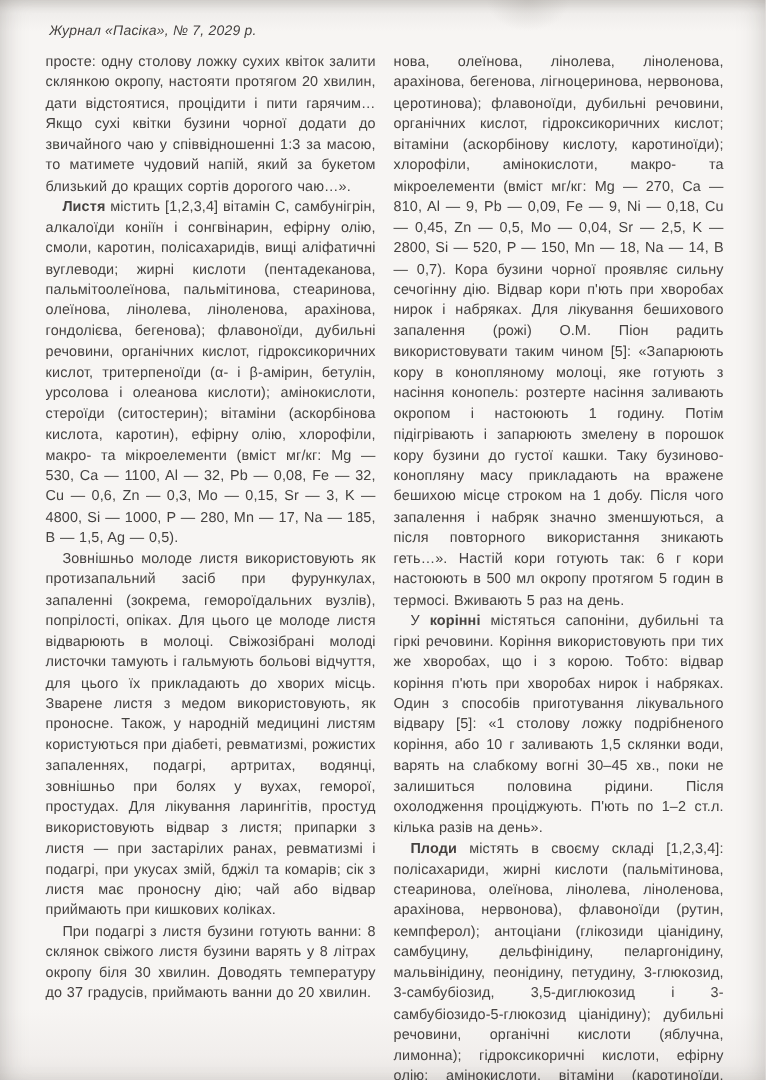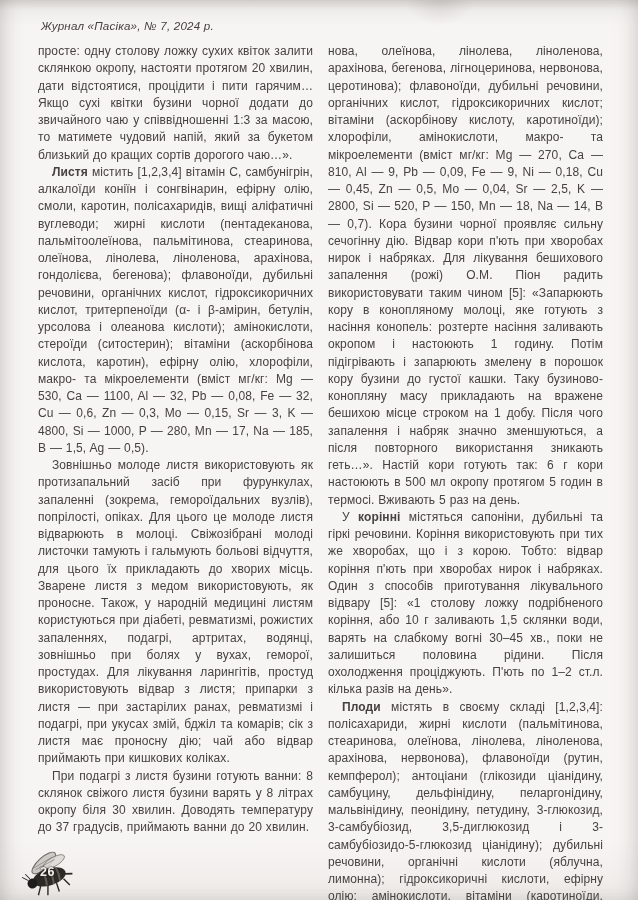--- a/index.html
+++ b/index.html
@@ -45,51 +45,30 @@
     text-shadow:0 0 2px #1d1b19,0 0 1px #1d1b19;
     letter-spacing:.5px;
   }
 </style>
 </head>
 <body>
 
 <div class="page">
   <div class="crease"></div>
 
-  <div class="header">Журнал «Пасіка», № 7, 2024 р.</div>
+  <div class="header">Журнал «Пасіка», № 7, 2029 р.</div>
 
   <div class="columns">
     <div class="col">
       <p class="para"><span>просте: одну столову ложку сухих квіток залити склянкою окропу, настояти протягом 20 хвилин, дати відстоятися, процідити і пити гарячим… Якщо сухі квітки бузини чорної додати до звичайного чаю у співвідношенні 1:3 за масою, то матимете чудовий напій, який за букетом близький до кращих сортів дорогого чаю…».</span></p>
       <p class="para indent"><span class="lead">Листя</span><span> містить [1,2,3,4] вітамін С, самбунігрін, алкалоїди коніїн і сонгвінарин, ефірну олію, смоли, каротин, полісахаридів, вищі аліфатичні вуглеводи; жирні кислоти (пентадеканова, пальмітоолеїнова, пальмітинова, стеаринова, олеїнова, лінолева, ліноленова, арахінова, гондолієва, бегенова); флавоноїди, дубильні речовини, органічних кислот, гідроксикоричних кислот, тритерпеноїди (α- і β-амірин, бетулін, урсолова і олеанова кислоти); амінокислоти, стероїди (ситостерин); вітаміни (аскорбінова кислота, каротин), ефірну олію, хлорофіли, макро- та мікроелементи (вміст мг/кг: Mg — 530, Ca — 1100, Al — 32, Pb — 0,08, Fe — 32, Cu — 0,6, Zn — 0,3, Mo — 0,15, Sr — 3, K — 4800, Si — 1000, P — 280, Mn — 17, Na — 185, B — 1,5, Ag — 0,5).</span></p>
       <p class="para indent"><span>Зовнішньо молоде листя використовують як протизапальний засіб при фурункулах, запаленні (зокрема, гемороїдальних вузлів), попрілості, опіках. Для цього це молоде листя відварюють в молоці. Свіжозібрані молоді листочки тамують і гальмують больові відчуття, для цього їх прикладають до хворих місць. Зварене листя з медом використовують, як проносне. Також, у народній медицині листям користуються при діабеті, ревматизмі, рожистих запаленнях, подагрі, артритах, водянці, зовнішньо при болях у вухах, геморої, простудах. Для лікування ларингітів, простуд використовують відвар з листя; припарки з листя — при застарілих ранах, ревматизмі і подагрі, при укусах змій, бджіл та комарів; сік з листя має проносну дію; чай або відвар приймають при кишкових коліках.</span></p>
       <p class="para indent"><span>При подагрі з листя бузини готують ванни: 8 склянок свіжого листя бузини варять у 8 літрах окропу біля 30 хвилин. Доводять температуру до 37 градусів, приймають ванни до 20 хвилин.</span></p>
 
     </div>
     <div class="col">
       <p class="para"><span>нова, олеїнова, лінолева, ліноленова, арахінова, бегенова, лігноцеринова, нервонова, церотинова); флавоноїди, дубильні речовини, органічних кислот, гідроксикоричних кислот; вітаміни (аскорбінову кислоту, каротиноїди); хлорофіли, амінокислоти, макро- та мікроелементи (вміст мг/кг: Mg — 270, Ca — 810, Al — 9, Pb — 0,09, Fe — 9, Ni — 0,18, Cu — 0,45, Zn — 0,5, Mo — 0,04, Sr — 2,5, K — 2800, Si — 520, P — 150, Mn — 18, Na — 14, B — 0,7). Кора бузини чорної проявляє сильну сечогінну дію. Відвар кори п'ють при хворобах нирок і набряках. Для лікування бешихового запалення (рожі) О.М. Піон радить використовувати таким чином [5]: «Запарюють кору в конопляному молоці, яке готують з насіння конопель: розтерте насіння заливають окропом і настоюють 1 годину. Потім підігрівають і запарюють змелену в порошок кору бузини до густої кашки. Таку бузиново-конопляну масу прикладають на вражене бешихою місце строком на 1 добу. Після чого запалення і набряк значно зменшуються, а після повторного використання зникають геть…». Настій кори готують так: 6 г кори настоюють в 500 мл окропу протягом 5 годин в термосі. Вживають 5 раз на день.</span></p>
       <p class="para indent"><span>У </span><span class="lead">корінні</span><span> містяться сапоніни, дубильні та гіркі речовини. Коріння використовують при тих же хворобах, що і з корою. Тобто: відвар коріння п'ють при хворобах нирок і набряках. Один з способів приготування лікувального відвару [5]: «1 столову ложку подрібненого коріння, або 10 г заливають 1,5 склянки води, варять на слабкому вогні 30–45 хв., поки не залишиться половина рідини. Після охолодження проціджують. П'ють по 1–2 ст.л. кілька разів на день».</span></p>
       <p class="para indent"><span class="lead">Плоди</span><span> містять в своєму складі [1,2,3,4]: полісахариди, жирні кислоти (пальмітинова, стеаринова, олеїнова, лінолева, ліноленова, арахінова, нервонова), флавоноїди (рутин, кемпферол); антоціани (глікозиди ціанідину, самбуцину, дельфінідину, пеларгонідину, мальвінідину, пеонідину, петудину, 3-глюкозид, 3-самбубіозид, 3,5-диглюкозид і 3-самбубіозидо-5-глюкозид ціанідину); дубильні речовини, органічні кислоти (яблучна, лимонна); гідроксикоричні кислоти, ефірну олію; амінокислоти, вітаміни (каротиноїди, аскорбінова кислота); хлорофіли; макро- та</span></p>
     </div>
   </div>
 
-  <div class="bee-wrap">
-    <svg width="62" height="48" viewBox="0 0 62 48">
-      <g transform="rotate(-18 31 26)">
-
-        <ellipse cx="30" cy="12" rx="15" ry="5.5" fill="#c9c6c2" stroke="#5a5753" stroke-width="1" transform="rotate(-24 30 12)" opacity="0.9"></ellipse>
-        <ellipse cx="40" cy="14" rx="12" ry="4.5" fill="#dcdad6" stroke="#6a6763" stroke-width="0.8" transform="rotate(-12 40 14)" opacity="0.85"></ellipse>
-        <path d="M18 14 L40 9 M20 16 L41 12" stroke="#7b7873" stroke-width="0.6" fill="none"></path>
-
-        <ellipse cx="31" cy="27" rx="17" ry="8.5" fill="#2c2926"></ellipse>
-        <path d="M26 19.5 q2 7.5 0 15 M33 18.8 q2 8.2 0 16.4 M40 20 q1.6 7 0 14" stroke="#6e675c" stroke-width="2" fill="none" opacity="0.8"></path>
-
-        <circle cx="13" cy="28" r="5" fill="#1f1d1b"></circle>
-        <path d="M10 24 L5 19 M12 23 L9 17" stroke="#2c2926" stroke-width="1" fill="none"></path>
-
-        <path d="M20 33 L15 41 M27 35 L24 44 M36 35 L36 44 M44 33 L48 41" stroke="#2c2926" stroke-width="1.4" fill="none"></path>
-
-        <path d="M47 29 L54 31" stroke="#2c2926" stroke-width="1.6"></path>
-      </g>
-    </svg>
-    <span class="page-num">26</span>
-  </div>
 </div>
 
 </body></html>

